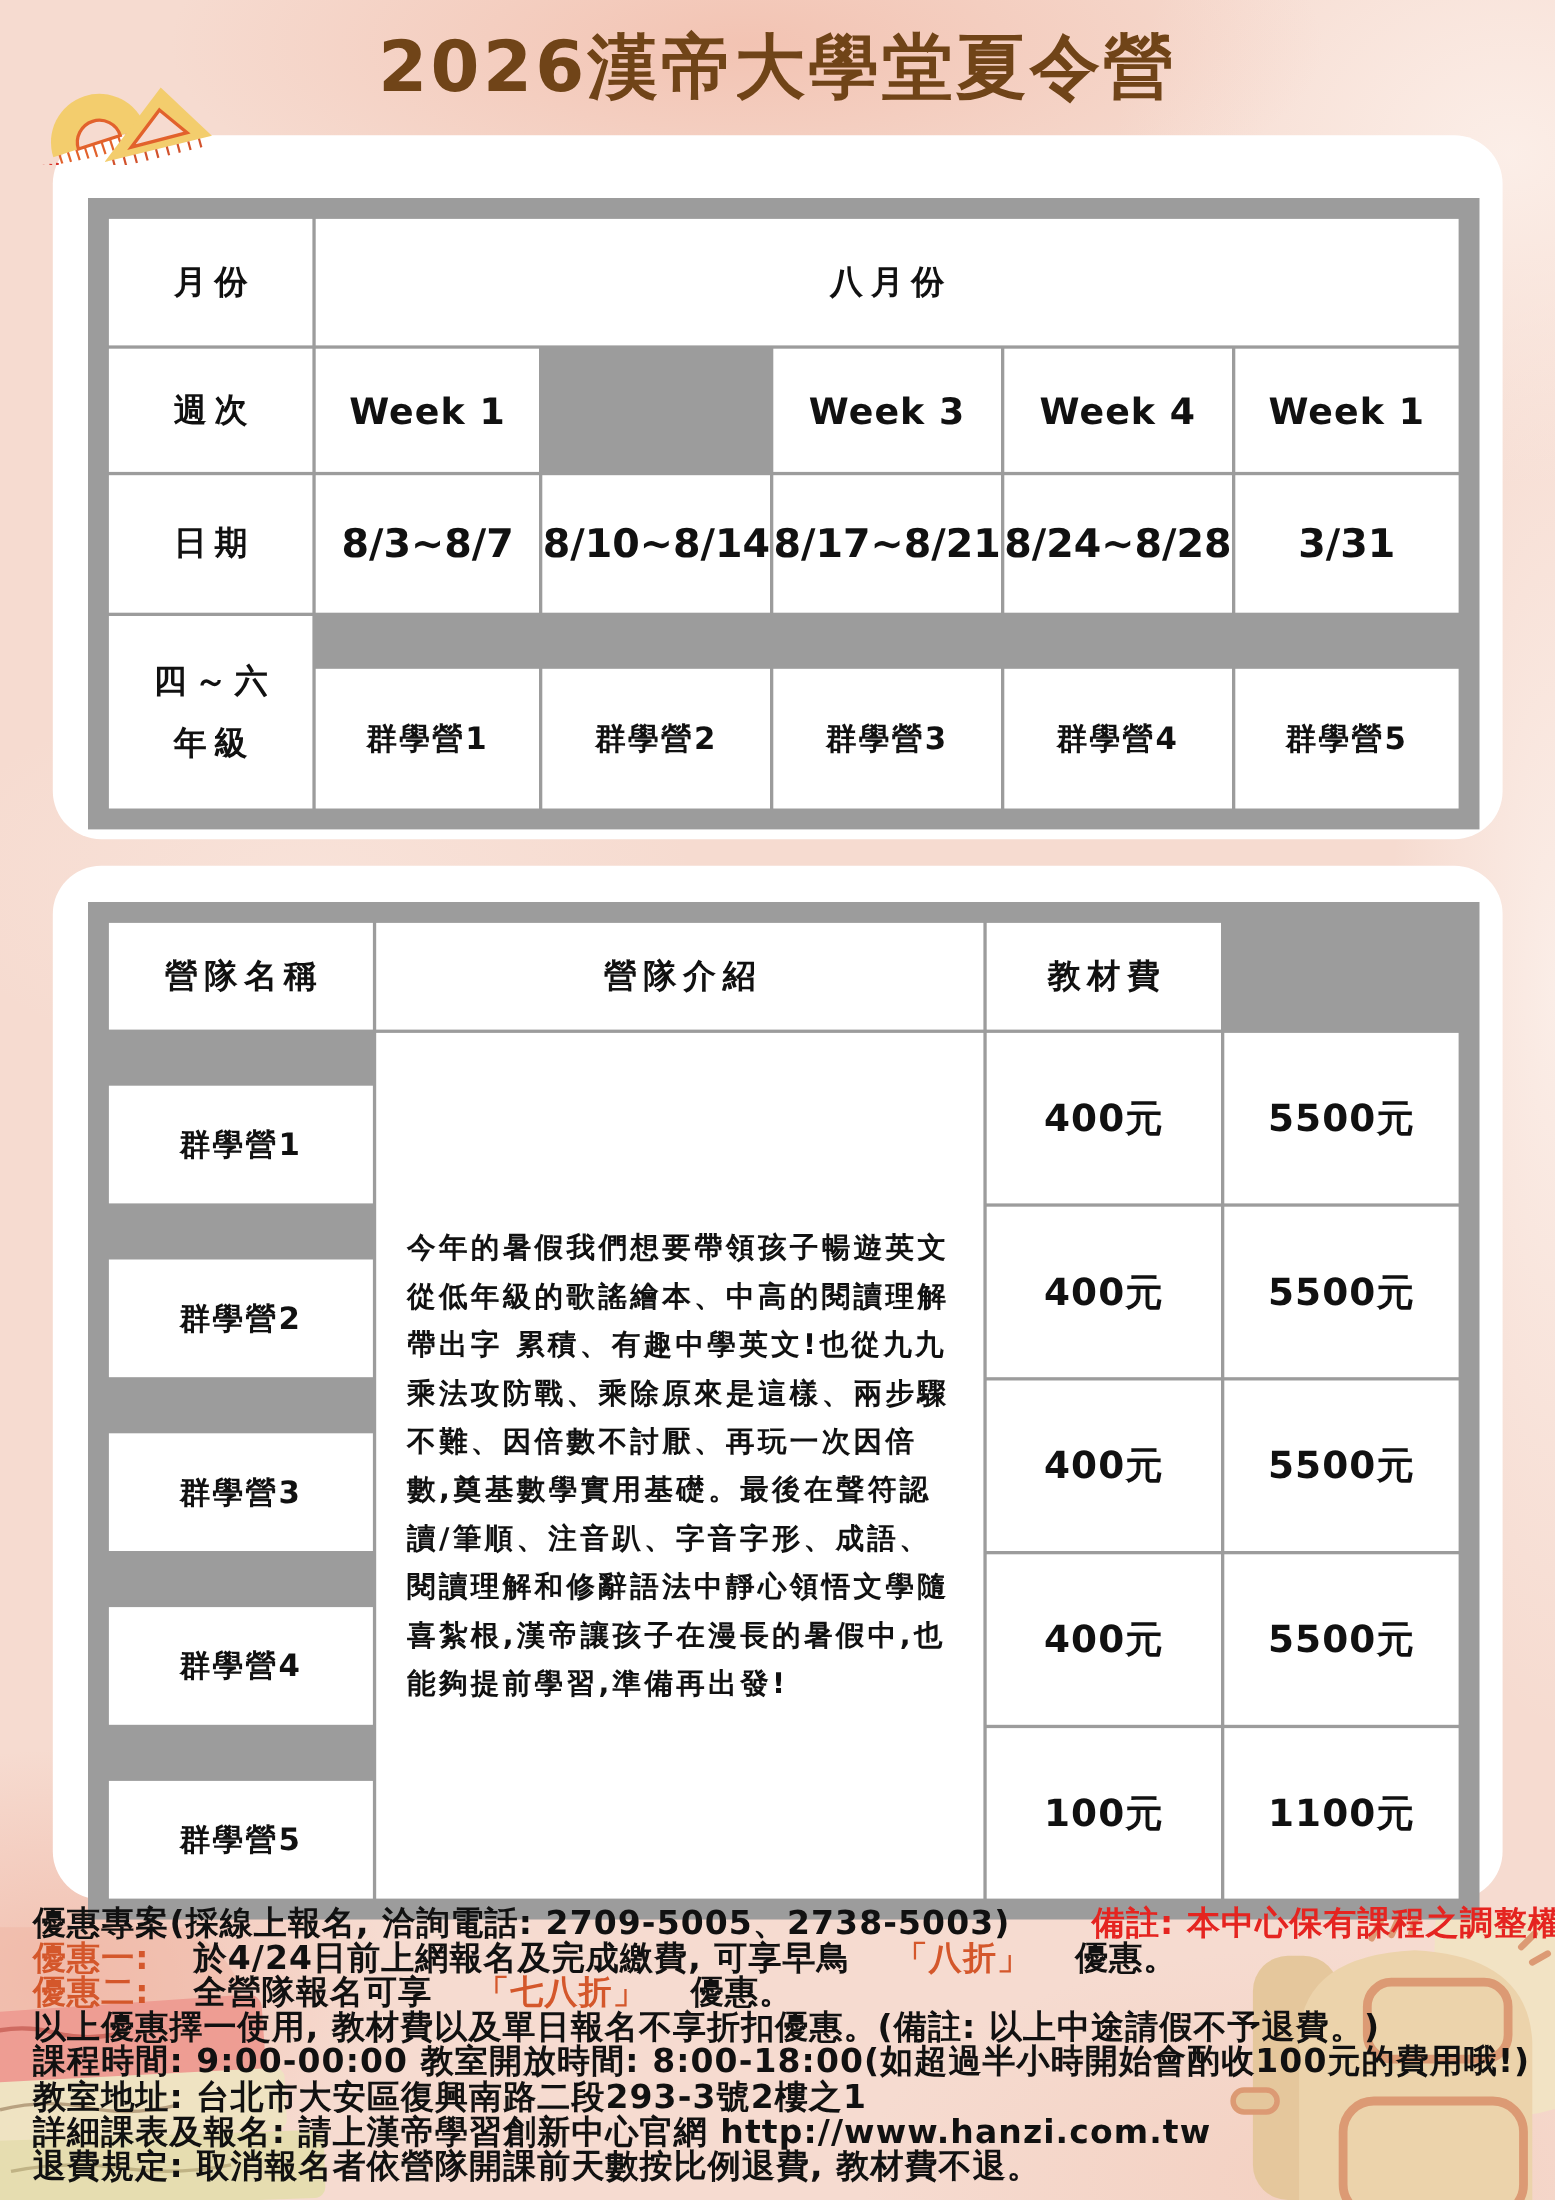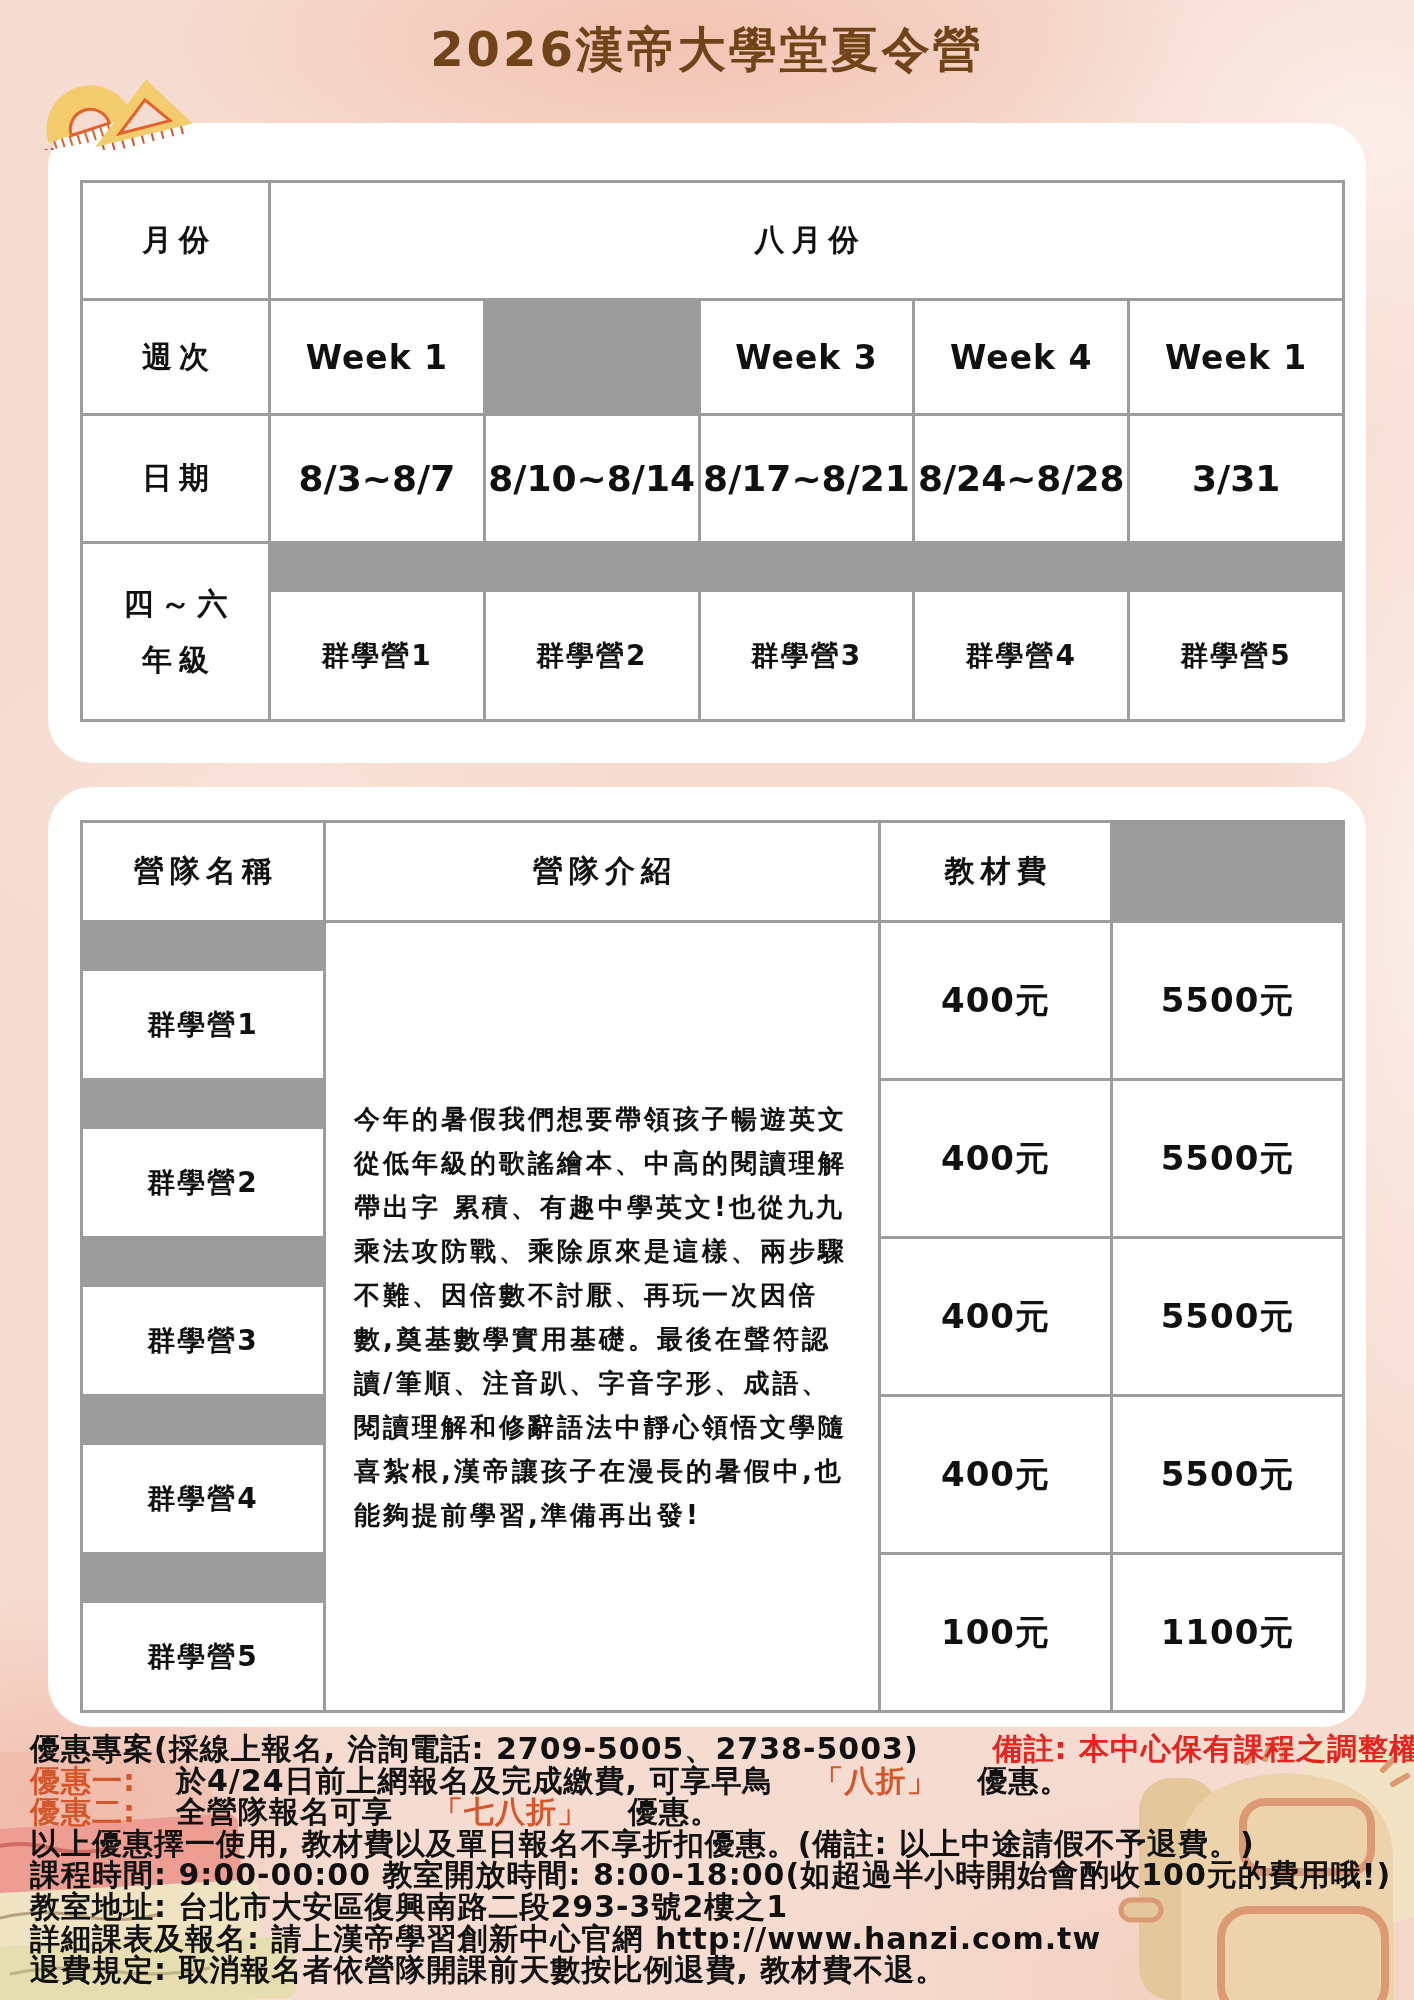--- a/index.html
+++ b/index.html
@@ -10,27 +10,27 @@
       radial-gradient(ellipse 750px 260px at 48% 2%, rgba(239,172,150,.50), transparent 70%),
       radial-gradient(ellipse 420px 300px at 4% 90%, rgba(236,158,136,.45), transparent 70%),
       radial-gradient(ellipse 500px 420px at 97% 7%, rgba(252,240,234,.9), transparent 72%),
       radial-gradient(ellipse 200px 900px at 100% 45%, rgba(252,242,237,.8), transparent 75%),
       radial-gradient(ellipse 600px 300px at 85% 99%, rgba(240,196,176,.45), transparent 70%),
       radial-gradient(ellipse 500px 260px at 20% 40%, rgba(250,232,224,.55), transparent 70%),
       #f6dbd0;
   }
   .title{
     position:absolute; left:0; top:18px; width:100%; text-align:center;
-    font-size:48px; font-weight:800; letter-spacing:3px; color:#704418; z-index:3;
+    font-size:64px; font-weight:800; letter-spacing:3px; color:#704418; z-index:3;
   }
   .card{ position:absolute; background:#fff; border-radius:44px; z-index:2; }
   .card1{ left:48px; top:123px; width:1318px; height:640px; }
   .card2{ left:48px; top:787px; width:1318px; height:940px; }
   .grid{
-    position:absolute; display:grid; gap:3px; padding:3px; box-sizing:border-box;
+    position:absolute; display:grid; gap:3px; padding:19px; box-sizing:border-box;
     background:#9c9c9c; z-index:3;
   }
   .t1{ left:80px; top:180px; width:1265px;
        grid-template-columns:185px repeat(5,1fr);
        grid-template-rows:115px 112px 125px 175px; }
   .t2{ left:80px; top:820px; width:1265px;
        grid-template-columns:240px 552px 1fr 1fr;
        grid-template-rows:97px repeat(5,155px); }
   .cell{ background:#fff; display:flex; align-items:center; justify-content:center;
          font-weight:700; text-align:center; }

